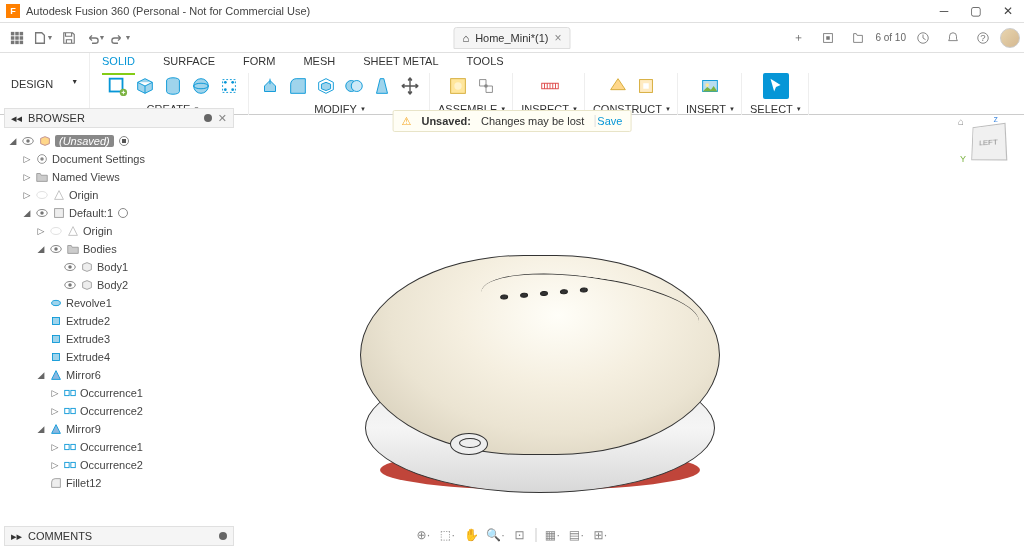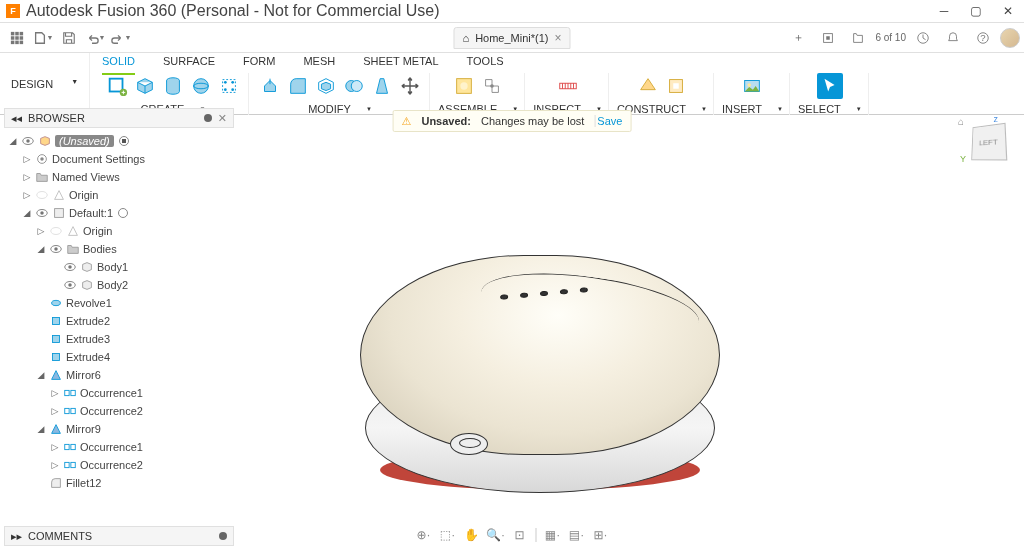--- a/index.html
+++ b/index.html
@@ -1,19 +1,19 @@
 <!DOCTYPE html>
 <html><head>
 <meta charset="utf-8">
 <style>
 *{box-sizing:border-box;margin:0;padding:0;font-family:"Segoe UI",Arial,sans-serif;font-size:11px;color:#333;user-select:none}
 body{width:1024px;height:546px;background:#fff;overflow:hidden;position:relative}
 .titlebar{height:23px;background:#fff;display:flex;align-items:center;border-bottom:1px solid #e0e0e0}
 .titlebar .app-icon{width:14px;height:14px;background:#ff8000;margin:0 6px;display:flex;align-items:center;justify-content:center;color:#fff;font-size:9px;font-weight:bold}
-.titlebar .title{flex:1;font-size:16px;color:#444}
+.titlebar .title{flex:1;font-size:11px;color:#444}
 .titlebar .wbtn{width:32px;height:23px;display:flex;align-items:center;justify-content:center;font-size:12px;color:#444}
 
 .quickbar{height:30px;background:#fff;display:flex;align-items:center;padding:0 4px;border-bottom:1px solid #e0e0e0;position:relative}
 .qbtn{width:22px;height:22px;margin:0 2px;display:flex;align-items:center;justify-content:center;color:#666;border-radius:2px}
 .qbtn svg{width:14px;height:14px}
 .tab{position:absolute;left:50%;transform:translateX(-50%);display:flex;align-items:center;background:#f5f5f5;height:22px;padding:0 8px;border:1px solid #ddd;border-radius:3px 3px 0 0;gap:6px}
 .tab .x{color:#888;font-size:12px}
 .rightcluster{position:absolute;right:4px;display:flex;align-items:center;gap:4px}
 .rightcluster .badge{font-size:10px;color:#666}
 .avatar{width:20px;height:20px;border-radius:50%;background:linear-gradient(135deg,#e8d5b0,#d4b890);border:1px solid #ccc}
@@ -21,21 +21,21 @@
 .ribbon{height:62px;background:#fff;border-bottom:1px solid #ccc;display:flex}
 .ribbon .design{width:90px;display:flex;align-items:center;justify-content:center;border-right:1px solid #eee}
 .ribbon .design .btn{display:flex;align-items:flex-start;gap:18px;font-size:10px;color:#555}
 .ribbon .design .arrow{font-size:7px}
 .ribbon .tabbar{height:18px;display:flex;gap:28px;padding:2px 12px 0;font-size:10px;color:#666}
 .ribbon .tabbar .active{color:#0696d7;border-bottom:2px solid #84cc16;padding-bottom:18px}
 .ribbon .tools{flex:1;display:flex;flex-direction:column}
 .ribbon .toolrow{flex:1;display:flex;align-items:center;padding:2px 8px;gap:2px}
 .ribbon .group{display:flex;flex-direction:column;align-items:center;padding:0 6px;border-right:1px solid #eee;height:42px;justify-content:space-between}
 .ribbon .group .icons{display:flex;gap:2px;align-items:center}
-.ribbon .group .label{font-size:9px;color:#666;display:flex;align-items:center;gap:15px}
+.ribbon .group .label{font-size:9px;color:#666;display:flex;align-items:center;gap:3px}
 .ribbon .group .label .arrow{font-size:6px}
 .ticon{width:26px;height:26px;display:flex;align-items:center;justify-content:center;border-radius:2px}
 .ticon svg{width:22px;height:22px}
 .sel{background:#0696d7;border-radius:2px}
 .sel svg{fill:#fff}
 
 .alert{position:absolute;top:110px;left:50%;transform:translateX(-50%);background:#fffef5;border:1px solid #e8e4c8;display:flex;align-items:center;height:22px;padding:0 8px;gap:10px;font-size:10px;border-radius:2px;z-index:5}
 .alert .warn{color:#f5a623}
 .alert .b{font-weight:bold;color:#333}
 .alert .link{color:#0696d7;cursor:pointer;border-left:1px solid #ddd;padding-left:2px}

